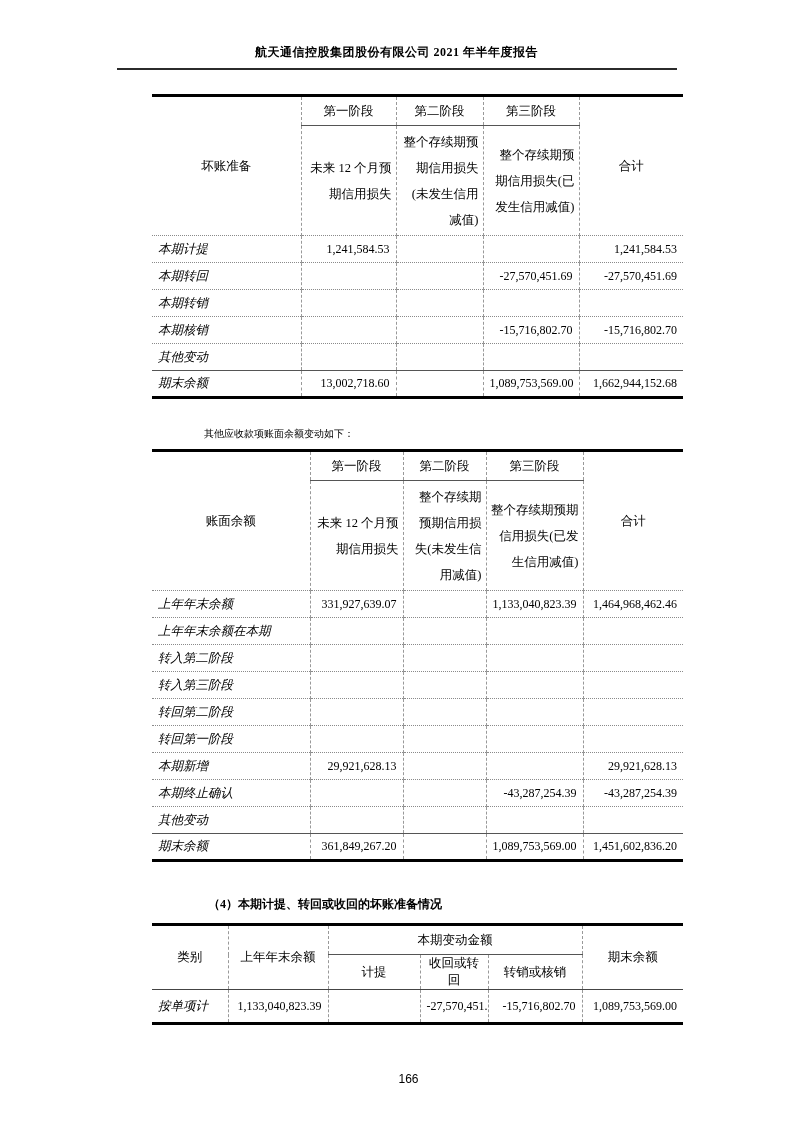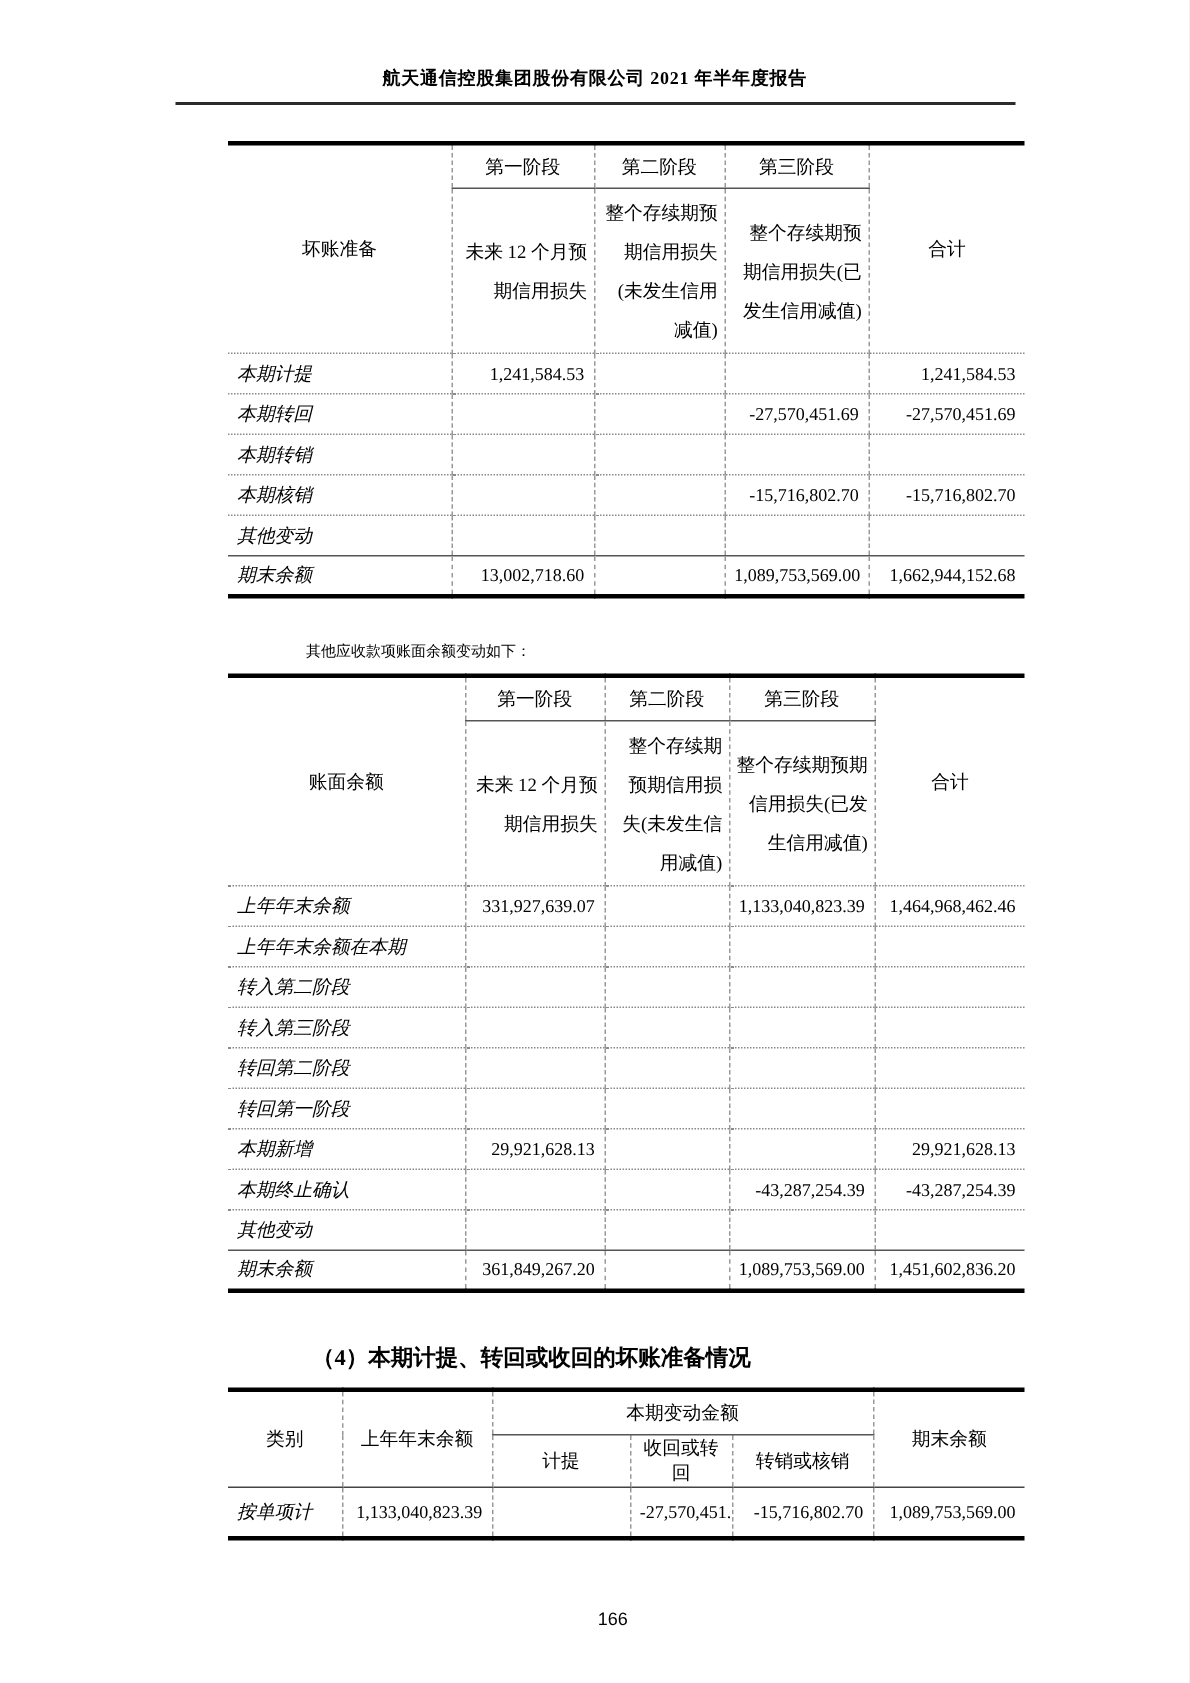--- a/index.html
+++ b/index.html
@@ -68,21 +68,21 @@
 
   
   .section-text {
     margin: 28px 0 8px 0;
     padding-left: 52px;
     font-size: 10px;
   }
   .heading-4 {
     margin: 34px 0 10px 0;
     padding-left: 56px;
-    font-size: 15px;
+    font-size: 12px;
     font-weight: bold;
   }
 
   
   table.fin.t3 tr.g-row { height: 30px; }
   table.fin.t3 tr.sub-row { height: 32px; }
   table.fin.t3 td.center { text-align: center; }
   table.fin.t3 td.group { text-align: center; border-bottom: 1px solid #555; }
   table.fin.t3 tbody.data tr { height: 34px; }
   table.fin.t3 tbody.data td { border-top: 1px solid #444; }

